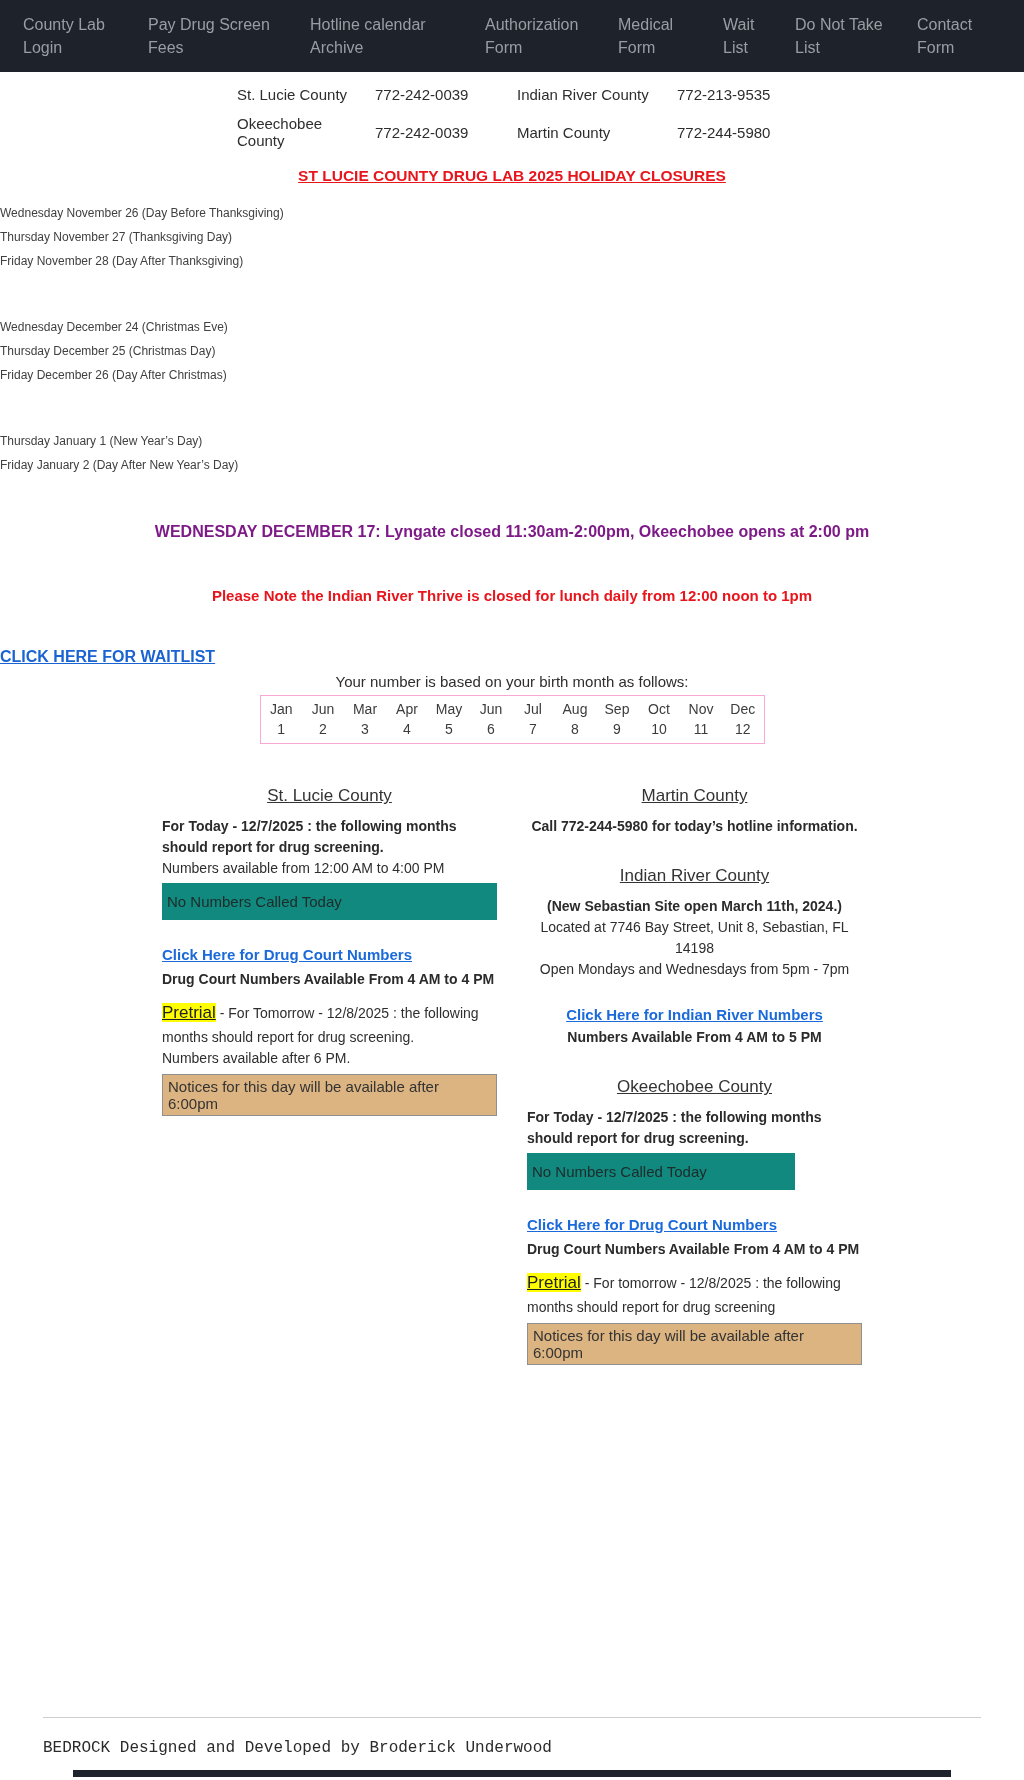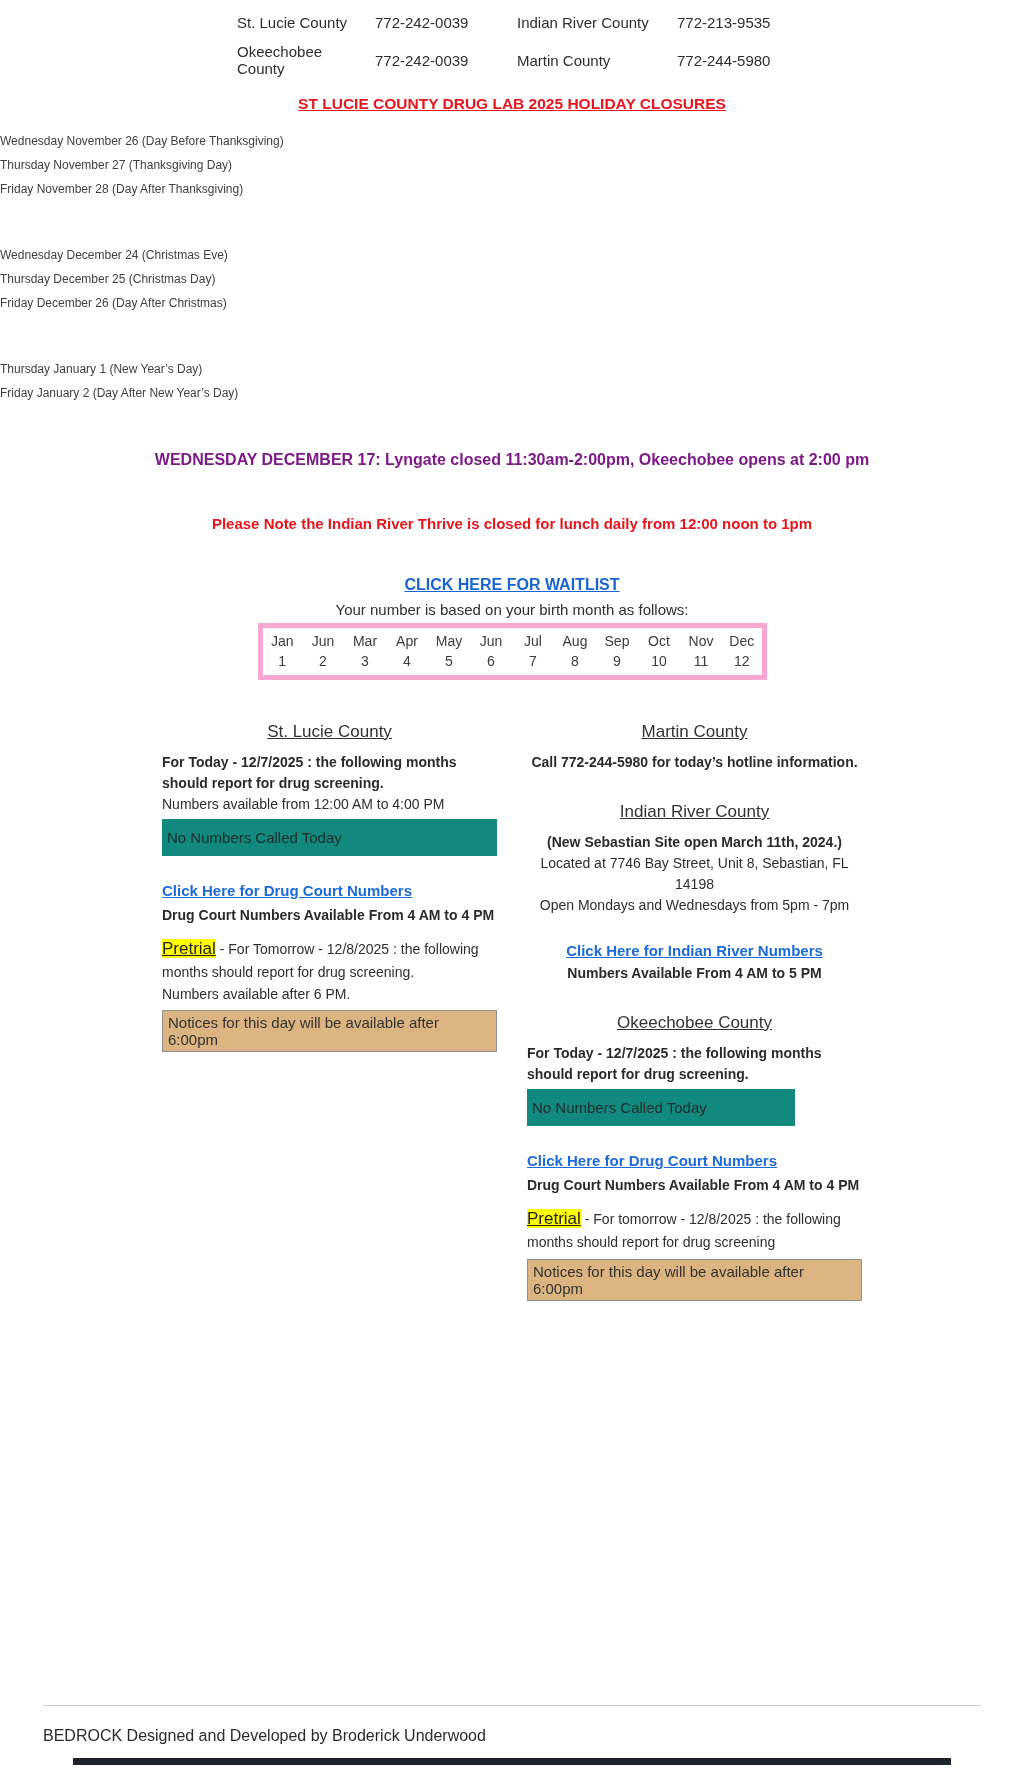--- a/index.html
+++ b/index.html
@@ -31,53 +31,63 @@
   
   .closures-title { text-align: center; color: #e8151c; font-weight: bold; font-size: 15.5px; text-decoration: underline; margin-top: 12px; }
   .closure-group { margin-top: 16px; }
   .closure-line { text-align: left; color: #404040; font-size: 12px; line-height: 24px; }
 
   
   .notice-purple { text-align: center; color: #7d1a87; font-weight: bold; font-size: 16px; margin-top: 46px; }
   .notice-red { text-align: center; color: #e8151c; font-weight: bold; font-size: 15px; margin-top: 46px; }
 
   
-  .waitlist-link { display: block; text-align: center; color: #1a64d2; font-weight: bold; font-size: 16px; text-decoration: underline; margin-top: 44px; cursor: pointer; }
+  .waitlist-link { display: block; color: #1a64d2; font-weight: bold; font-size: 16px; text-decoration: underline; margin-top: 44px; cursor: pointer; }
   .month-caption { text-align: center; font-size: 15px; color: #2e2e2e; margin-top: 7px; }
-  .month-table { border-collapse: collapse; border: 5px solid #f9a8d4; margin: 5px auto 12px; }
+  .month-table { border-collapse: collapse; border: 1px solid #f9a8d4; margin: 5px auto 12px; }
   .month-table td { width: 42px; text-align: center; font-size: 14px; color: #3c3c3c; }
   .month-table tr:first-child td { padding: 5px 0 2px; }
   .month-table tr:last-child td  { padding: 2px 0 6px; }
 
   
   .columns { display: flex; width: 700px; margin: 42px auto 0; gap: 30px; }
   .col { width: 335px; }
   .county-heading { text-align: center; font-size: 17px; color: #333; text-decoration: underline; margin: 0 0 10px; font-weight: normal; }
   .bold-text { font-size: 14px; font-weight: bold; color: #2b2b2b; line-height: 1.5; }
   .plain-text { font-size: 14px; color: #2e2e2e; line-height: 1.5; }
   .center { text-align: center; }
   .banner-teal { background: #11897f; color: #1d2b29; font-size: 15px; padding: 10px 5px; margin-top: 4px; }
   .banner-teal.narrow { width: 80%; }
   .banner-tan { background: #dcb481; border: 1px solid #8f8f8f; color: #333; font-size: 15px; padding: 3px 5px; margin-top: 5px; }
   .col-link { display: block; color: #1a6ada; font-weight: bold; font-size: 15px; text-decoration: underline; cursor: pointer; }
   .mt26 { margin-top: 26px; }
   .pretrial { background: #ffff00; text-decoration: underline; font-size: 17px; color: #222; }
   .pretrial-para { font-size: 14px; color: #2e2e2e; line-height: 1.55; margin-top: 10px; }
 
   
-  .footer { position: absolute; left: 0; right: 0; bottom: 12px; }
+  .footer { position: absolute; left: 0; right: 0; bottom: 0; font-family: Liberation Mono, monospace; }
   .footer-rule { border: none; border-top: 1px solid #cfcfcf; margin: 0 43px; }
   .footer-credit { font-size: 16px; color: #2b2b2b; padding: 21px 0 0 43px; }
   .bottom-bar { height: 7px; background: #1f242c; margin: 13px 73px 3px; }
 </style>
 </head>
 <body>
 
 <div class="page">
 
+  <nav class="navbar">
+    <div class="nav-item">County Lab Login</div>
+    <div class="nav-item">Pay Drug Screen Fees</div>
+    <div class="nav-item">Hotline calendar Archive</div>
+    <div class="nav-item">Authorization Form</div>
+    <div class="nav-item">Medical Form</div>
+    <div class="nav-item">Wait List</div>
+    <div class="nav-item">Do Not Take List</div>
+    <div class="nav-item">Contact Form</div>
+  </nav>
 
   <table class="phone-table">
     <tbody>
         <tr>
       <td class="c1">St. Lucie County</td>
       <td class="n1">772-242-0039</td>
       <td class="c2">Indian River County</td>
       <td class="n2">772-213-9535</td>
     </tr>
     <tr>

